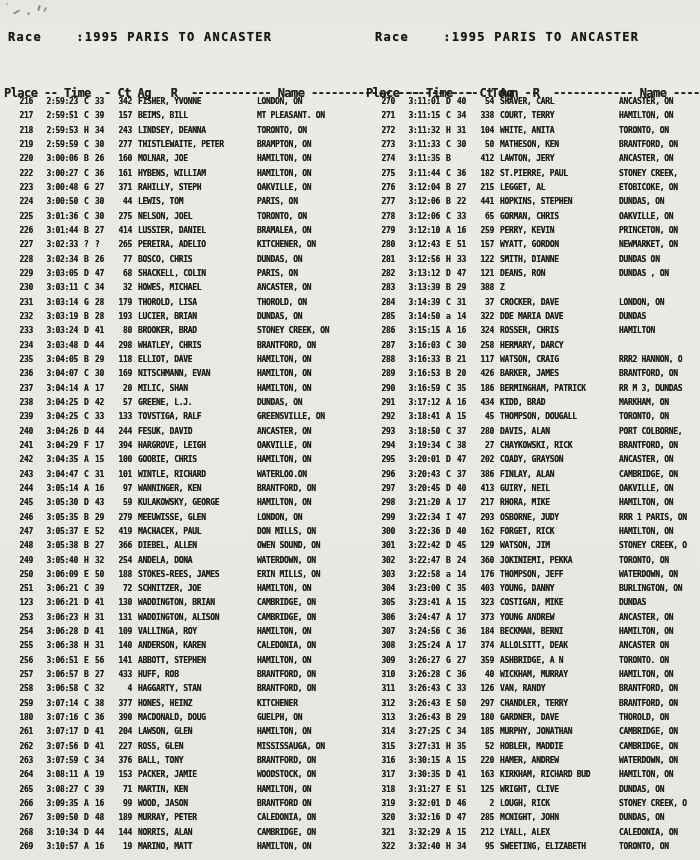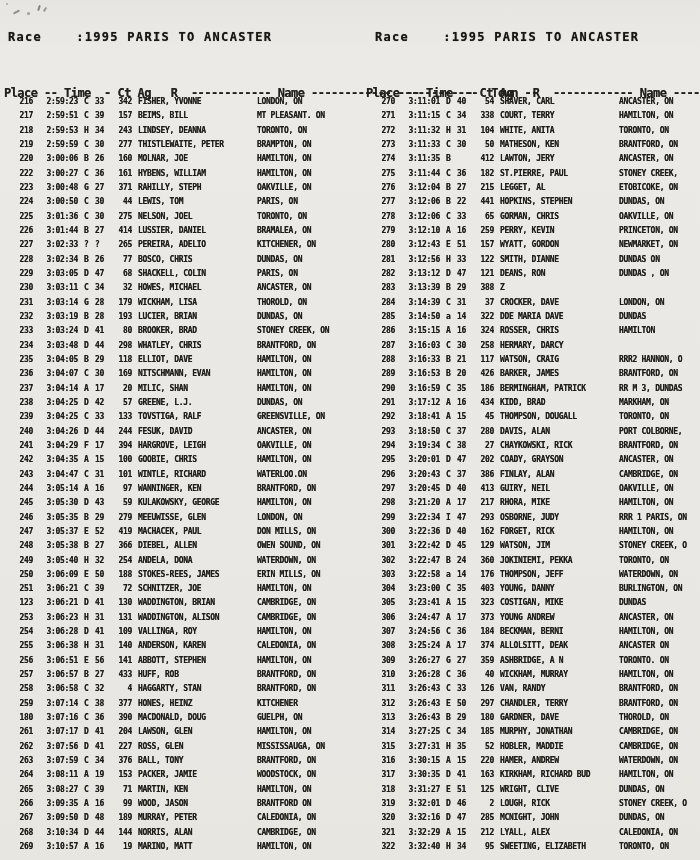--- a/index.html
+++ b/index.html
@@ -196,21 +196,21 @@
         <span class="f f-bib">32</span>
         <span class="f f-name">HOWES, MICHAEL</span>
         <span class="f f-town">ANCASTER, ON</span>
       </div>
       <div class="row">
         <span class="f f-place">231</span>
         <span class="f f-time">3:03:14</span>
         <span class="f f-ct">G</span>
         <span class="f f-ag">28</span>
         <span class="f f-bib">179</span>
-        <span class="f f-name">WICKHAM, LISA</span>
+        <span class="f f-name">THOROLD, LISA</span>
         <span class="f f-town">THOROLD, ON</span>
       </div>
       <div class="row">
         <span class="f f-place">232</span>
         <span class="f f-time">3:03:19</span>
         <span class="f f-ct">B</span>
         <span class="f f-ag">28</span>
         <span class="f f-bib">193</span>
         <span class="f f-name">LUCIER, BRIAN</span>
         <span class="f f-town">DUNDAS, ON</span>

